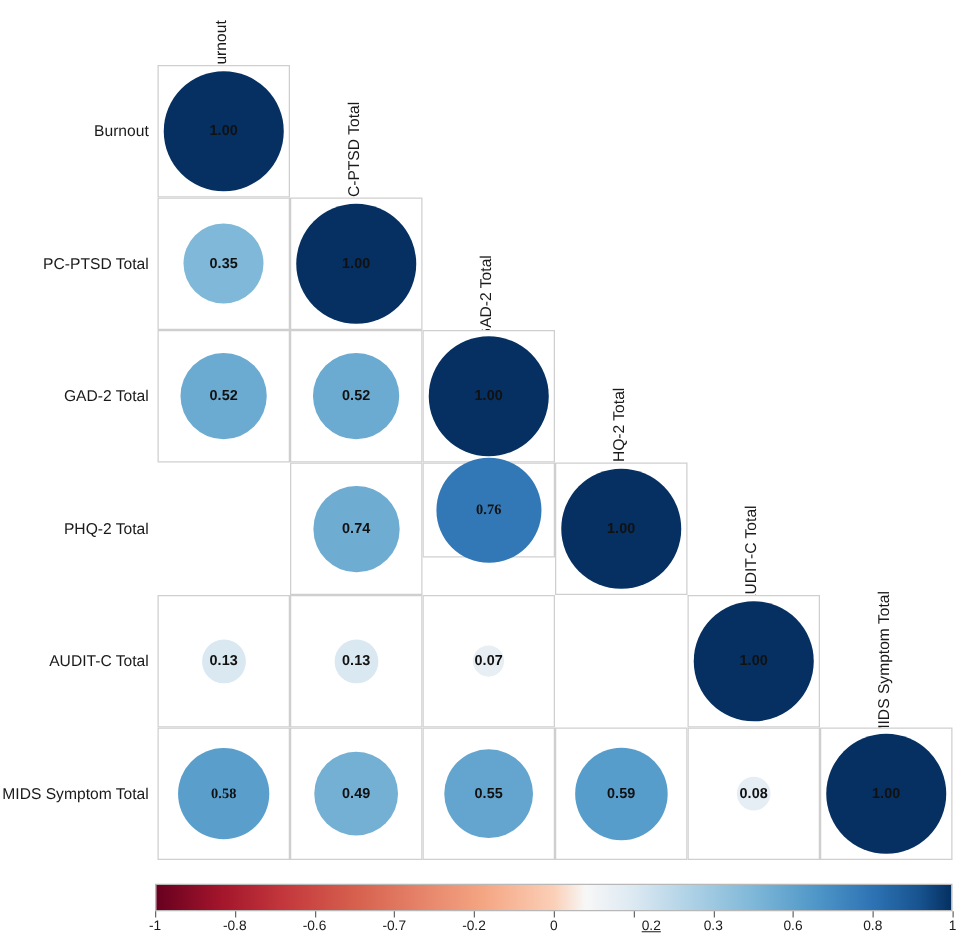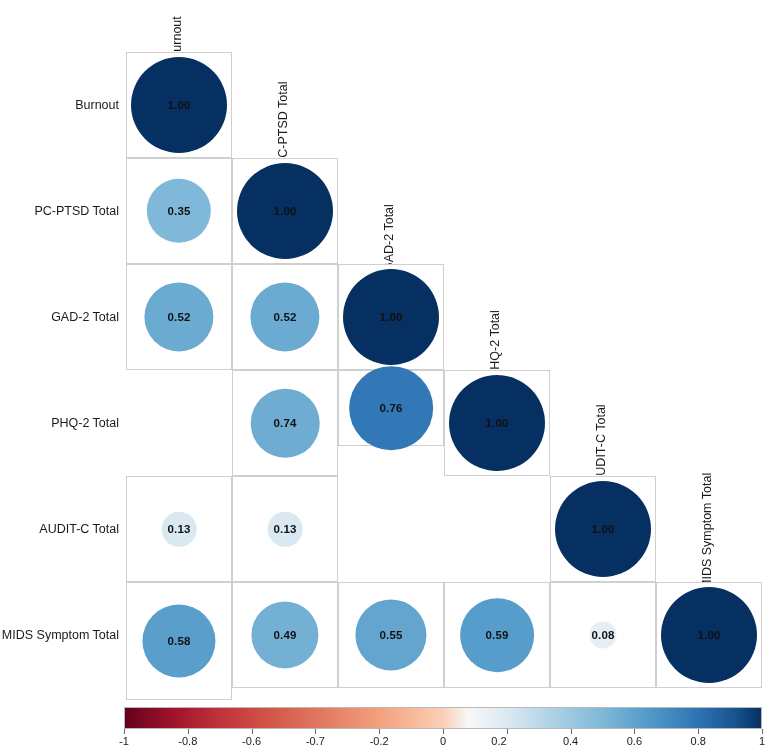--- a/index.html
+++ b/index.html
@@ -190,41 +190,45 @@
         <div class="cell-value">0.52</div>
       </div>
       <div class="cell" style="left: 212px; top: 212px; width: 106px; height: 106px;">
         <div class="bubble" style="width: 96px; height: 96px; background: rgb(5, 48, 97);"></div>
         <div class="cell-value">1.00</div>
       </div>
       <div class="cell" style="left: 106px; top: 318px; width: 106px; height: 106px;">
         <div class="bubble" style="width: 68.5577px; height: 68.5577px; background: rgb(110, 172, 210);"></div>
         <div class="cell-value">0.74</div>
       </div>
-      <div class="cell" style="left: 212px; top: 318px; width: 106px; height: 76px;">
+      <div class="cell" style="left: 212px; top: 318px; width: 106px; height: 76px; font-family: Liberation Serif, serif;">
         <div class="bubble" style="width: 83.6909px; height: 83.6909px; background: rgb(50, 120, 183);"></div>
         <div class="cell-value">0.76</div>
       </div>
       <div class="cell" style="left: 318px; top: 318px; width: 106px; height: 106px;">
         <div class="bubble" style="width: 96px; height: 96px; background: rgb(5, 48, 97);"></div>
         <div class="cell-value">1.00</div>
       </div>
       <div class="cell" style="left: 0px; top: 424px; width: 106px; height: 106px;">
         <div class="bubble" style="width: 34.6133px; height: 34.6133px; background: rgb(217, 232, 241);"></div>
         <div class="cell-value">0.13</div>
       </div>
       <div class="cell" style="left: 106px; top: 424px; width: 106px; height: 106px;">
         <div class="bubble" style="width: 34.6133px; height: 34.6133px; background: rgb(217, 232, 241);"></div>
         <div class="cell-value">0.13</div>
       </div>
+      <div class="cell" style="left: 212px; top: 424px; width: 106px; height: 106px;">
+        <div class="bubble" style="width: 25.3992px; height: 25.3992px; background: rgb(231, 239, 244);"></div>
+        <div class="cell-value">0.07</div>
+      </div>
       <div class="cell" style="left: 424px; top: 424px; width: 106px; height: 106px;">
         <div class="bubble" style="width: 96px; height: 96px; background: rgb(5, 48, 97);"></div>
         <div class="cell-value">1.00</div>
       </div>
-      <div class="cell" style="left: 0px; top: 530px; width: 106px; height: 118px;">
+      <div class="cell" style="left: 0px; top: 530px; width: 106px; height: 106px; font-family: Liberation Serif, serif;">
         <div class="bubble" style="width: 73.1114px; height: 73.1114px; background: rgb(90, 159, 204);"></div>
         <div class="cell-value">0.58</div>
       </div>
       <div class="cell" style="left: 106px; top: 530px; width: 106px; height: 106px;">
         <div class="bubble" style="width: 67.2px; height: 67.2px; background: rgb(116, 176, 212);"></div>
         <div class="cell-value">0.49</div>
       </div>
       <div class="cell" style="left: 212px; top: 530px; width: 106px; height: 106px;">
         <div class="bubble" style="width: 71.1955px; height: 71.1955px; background: rgb(99, 165, 207);"></div>
         <div class="cell-value">0.55</div>
@@ -252,23 +256,23 @@
         <div class="cb-tick-label" style="left: 63.8px;">-0.8</div>
         <div class="cb-tick" style="left: 127.6px;"></div>
         <div class="cb-tick-label" style="left: 127.6px;">-0.6</div>
         <div class="cb-tick" style="left: 191.4px;"></div>
         <div class="cb-tick-label" style="left: 191.4px;">-0.7</div>
         <div class="cb-tick" style="left: 255.2px;"></div>
         <div class="cb-tick-label" style="left: 255.2px;">-0.2</div>
         <div class="cb-tick" style="left: 319px;"></div>
         <div class="cb-tick-label" style="left: 319px;">0</div>
         <div class="cb-tick" style="left: 382.8px;"></div>
-        <div class="cb-tick-label" style="left: 375px; text-decoration: underline;">0.2</div>
+        <div class="cb-tick-label" style="left: 397px; text-decoration: underline;">0.2</div>
         <div class="cb-tick" style="left: 446.6px;"></div>
-        <div class="cb-tick-label" style="left: 446.6px;">0.4</div>
+        <div class="cb-tick-label" style="left: 446.6px;">0.3</div>
         <div class="cb-tick" style="left: 510.4px;"></div>
         <div class="cb-tick-label" style="left: 510.4px;">0.6</div>
         <div class="cb-tick" style="left: 574.2px;"></div>
         <div class="cb-tick-label" style="left: 574.2px;">0.8</div>
         <div class="cb-tick" style="left: 638px;"></div>
         <div class="cb-tick-label" style="left: 638px;">1</div>
       </div>
   </div>
 
 </div>

